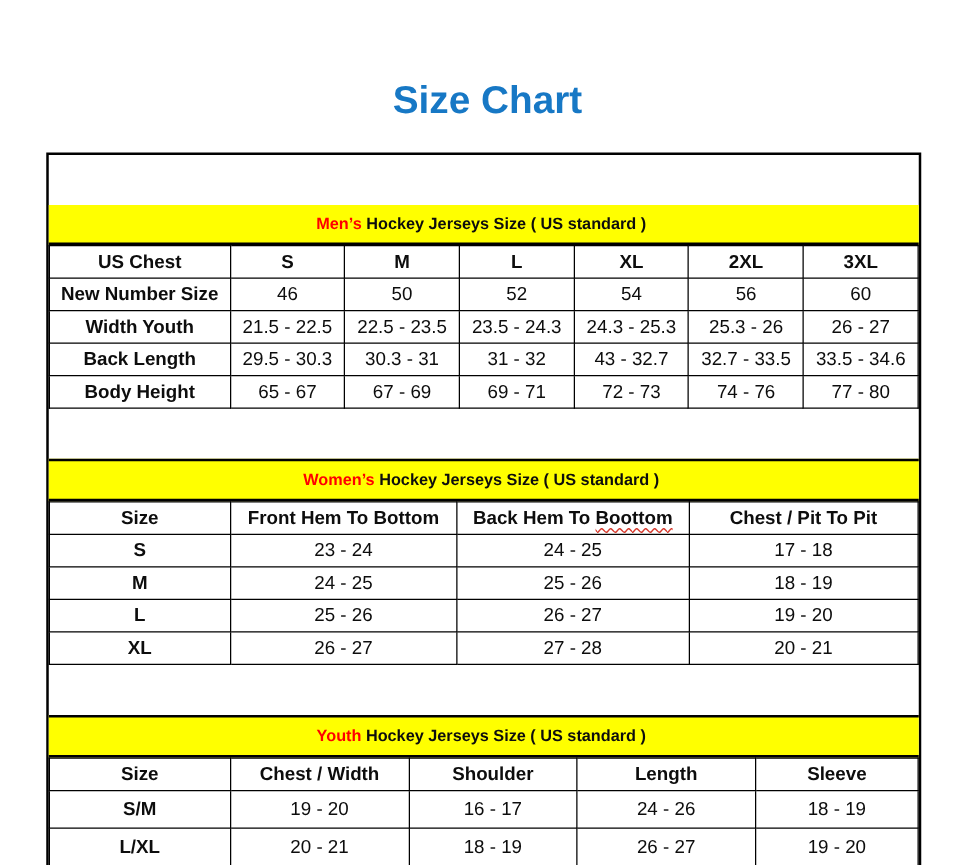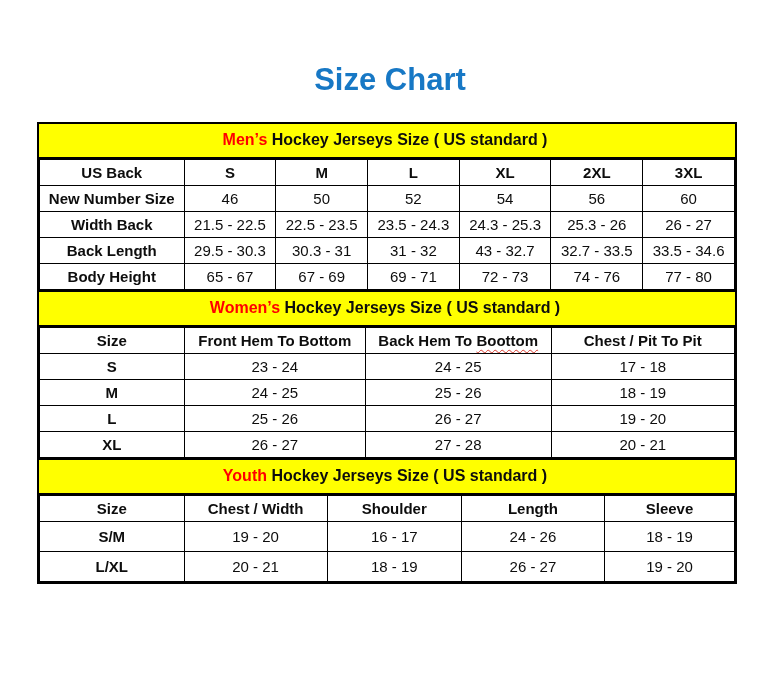--- a/index.html
+++ b/index.html
@@ -35,23 +35,24 @@
     width: 696px;
     border: 2px solid var(--line);
     background: #ffffff;
   }
   .banner {
     background: var(--banner-bg);
     border-top: 2px solid var(--line);
     border-bottom: 2px solid var(--line);
     text-align: center;
     font-weight: 700;
-    font-size: 16px;
+    font-size: 13px;
     color: var(--ink);
     padding: 7px 4px 8px 0;
+    margin-top: 40px;
   }
   .sec:first-child .banner { border-top: none; }
   .accent { color: var(--accent-red); }
   table.tbl {
     width: 100%;
     border-collapse: collapse;
     table-layout: fixed;
   }
   .tbl th, .tbl td {
     border: 1.5px solid var(--line);
@@ -93,41 +94,41 @@
           <col style="width:20.8%">
           <col style="width:13.2%">
             <col style="width:13.2%">
             <col style="width:13.2%">
           <col style="width:13.2%">
             <col style="width:13.2%">
             <col style="width:13.2%">
         </colgroup>
       <thead>
             <tr>
-              <th scope="col">US Back</th>
+              <th scope="col">US Chest</th>
               <th scope="col">S</th>
               <th scope="col">M</th>
               <th scope="col">L</th>
               <th scope="col">XL</th>
               <th scope="col">2XL</th>
               <th scope="col">3XL</th>
             </tr>
           </thead>
           <tbody>
             <tr>
               <th scope="row">New Number Size</th>
               <td>46</td>
               <td>50</td>
               <td>52</td>
               <td>54</td>
               <td>56</td>
               <td>60</td>
             </tr>
             <tr>
-              <th scope="row">Width Back</th>
+              <th scope="row">Width Youth</th>
               <td>21.5 - 22.5</td>
               <td>22.5 - 23.5</td>
               <td>23.5 - 24.3</td>
               <td>24.3 - 25.3</td>
               <td>25.3 - 26</td>
               <td>26 - 27</td>
             </tr>
             <tr>
               <th scope="row">Back Length</th>
               <td>29.5 - 30.3</td>

